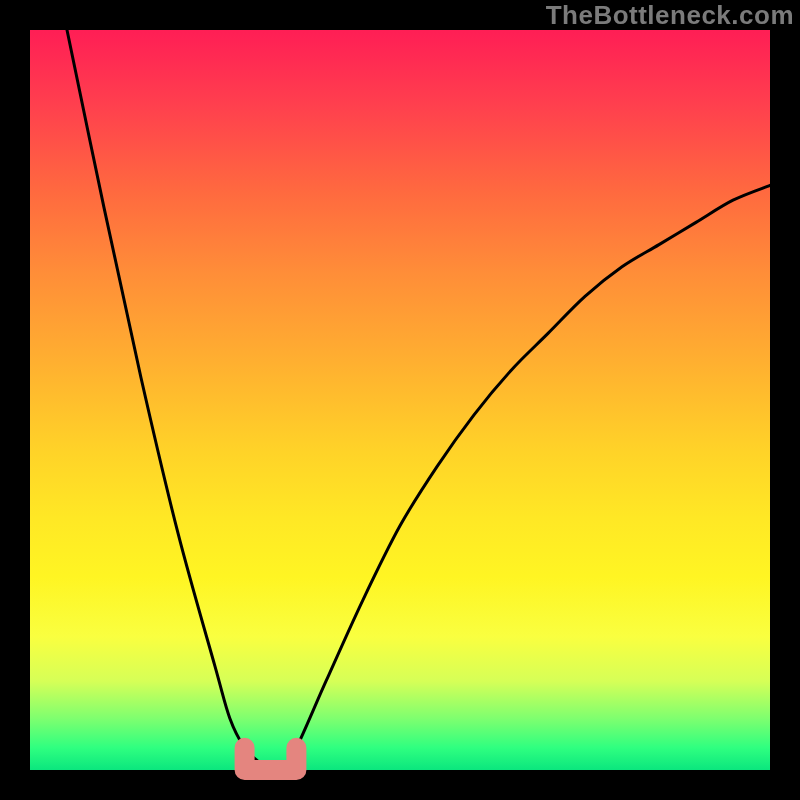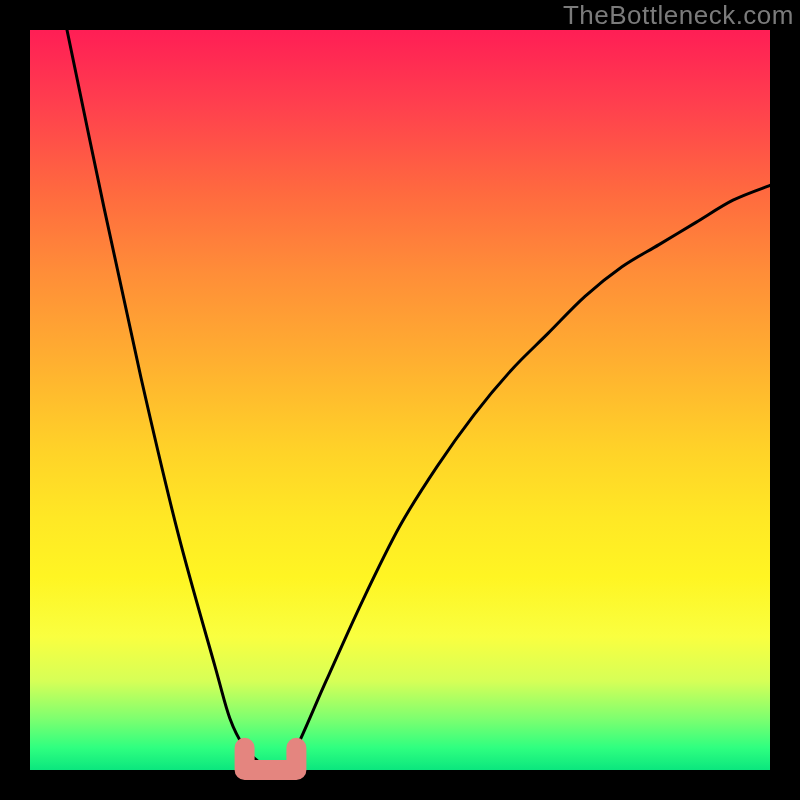--- a/index.html
+++ b/index.html
@@ -40,21 +40,21 @@
       #2fff80 97%,
       #0be67e 100%
     );
   }
   .watermark {
     position: absolute;
     top: 0;
     right: 6px;
     color: #7b7b7b;
     font-size: 26px;
-    font-weight: 400;
+    font-weight: 700;
     letter-spacing: 0.5px;
     font-family: Arial, Helvetica, sans-serif;
     user-select: none;
   }
   svg.curve-layer {
     position: absolute;
     left: 30px;
     top: 30px;
     width: 740px;
     height: 740px;

